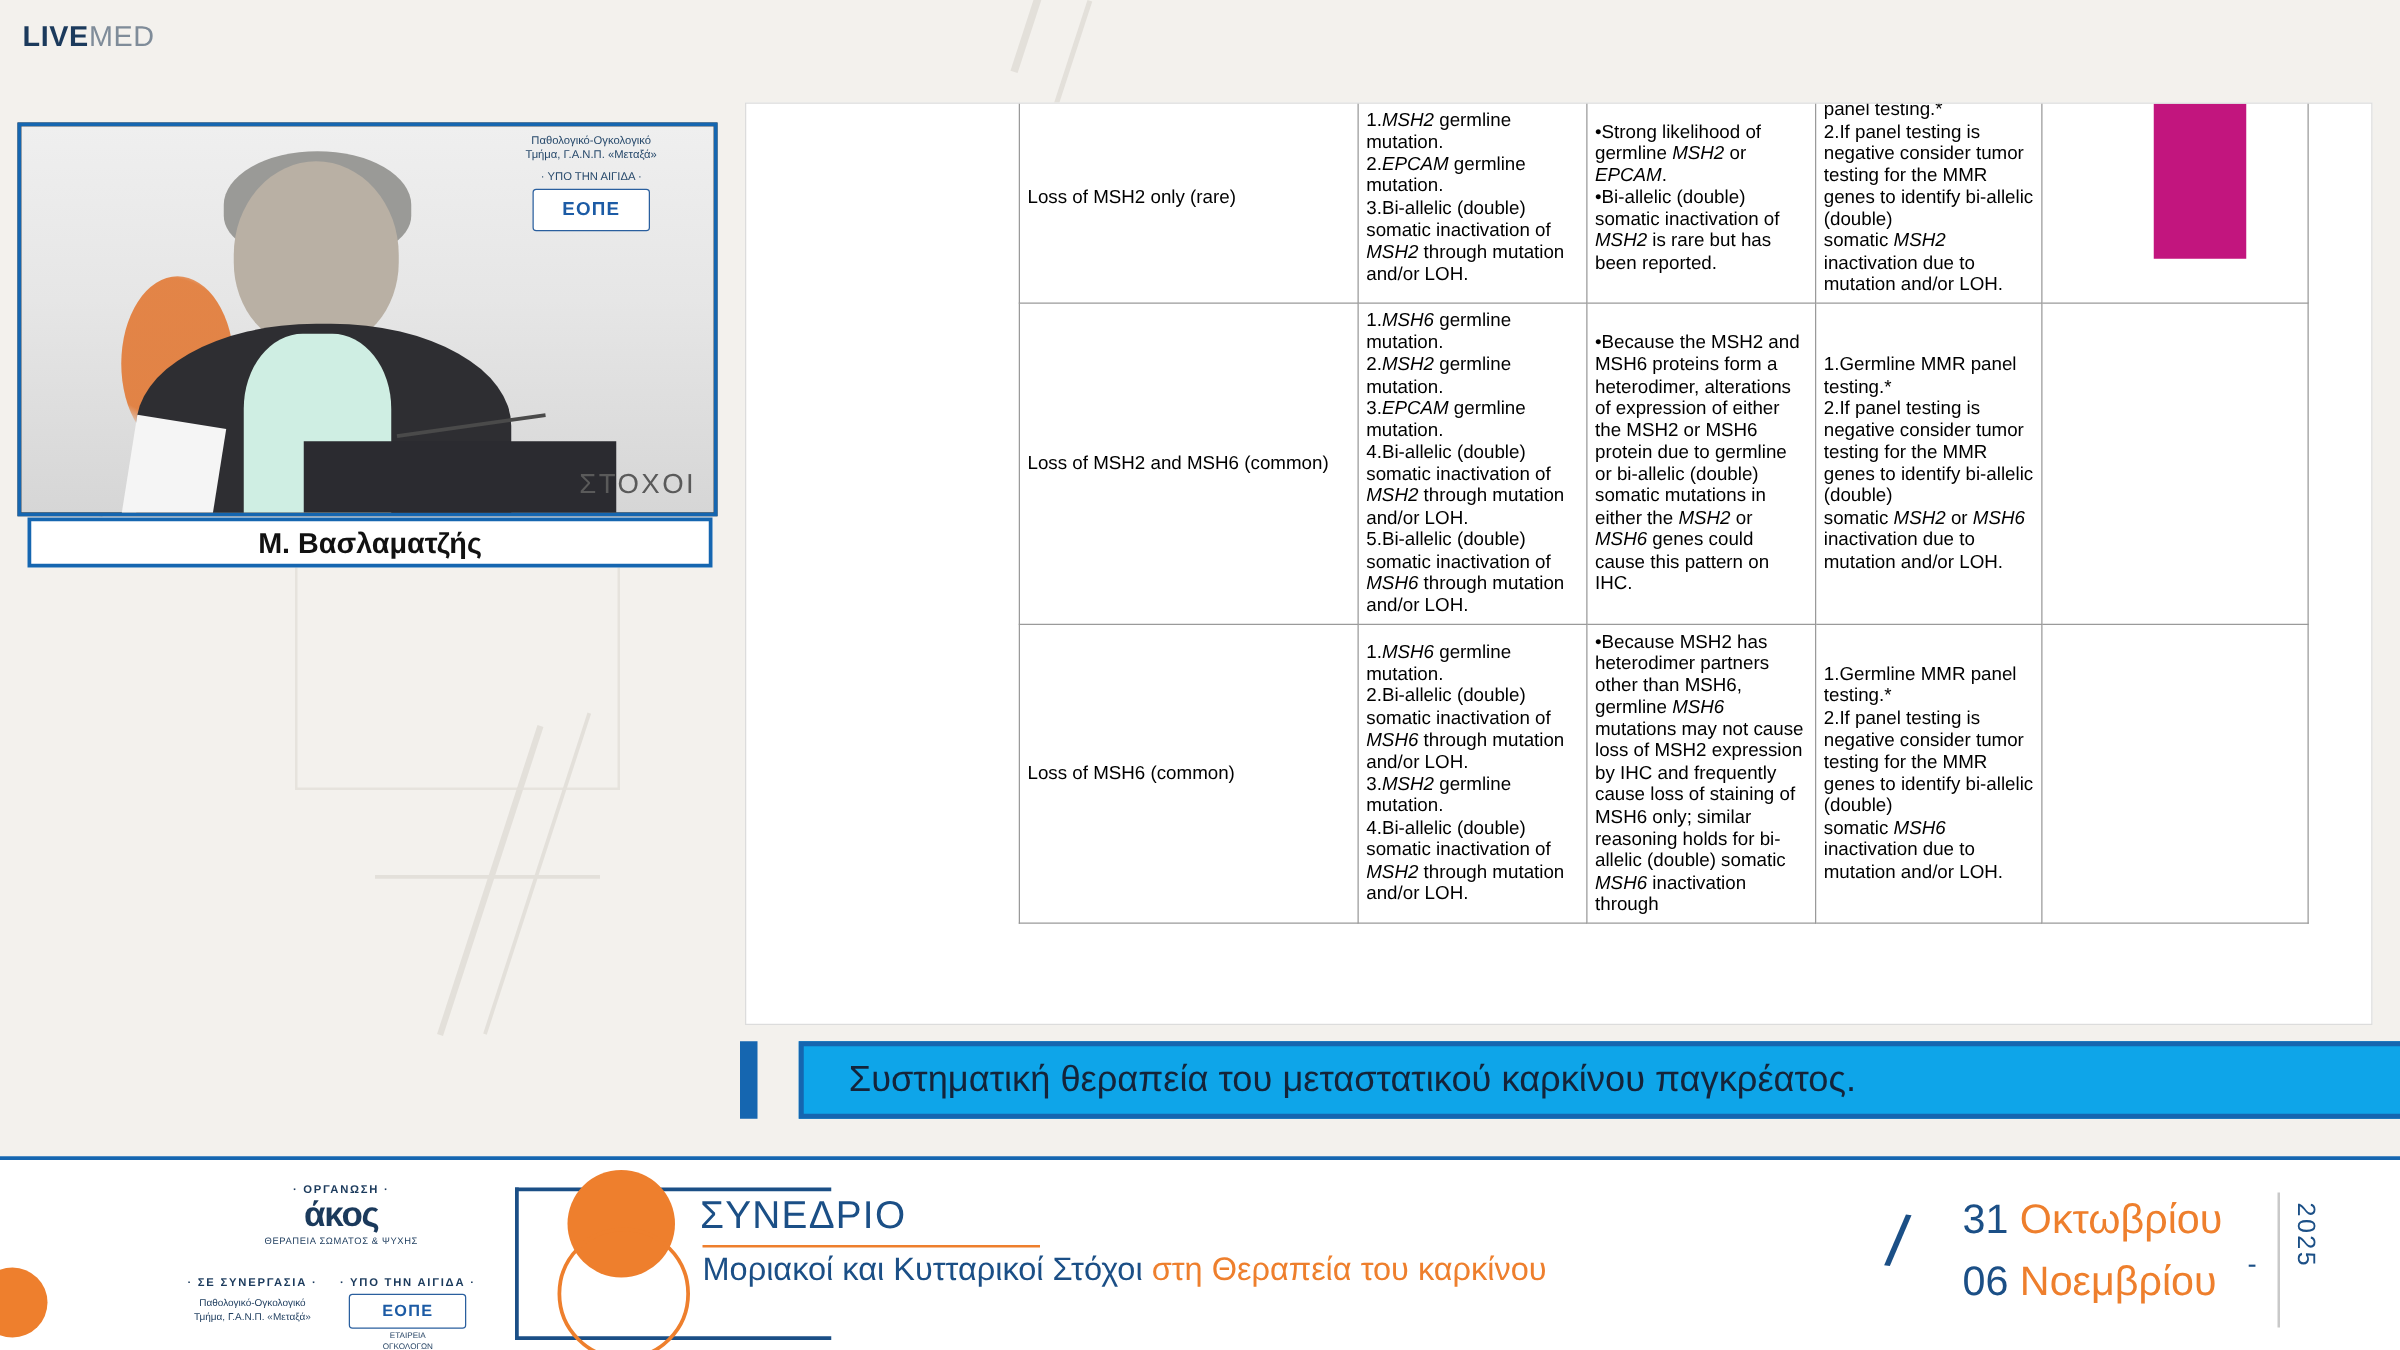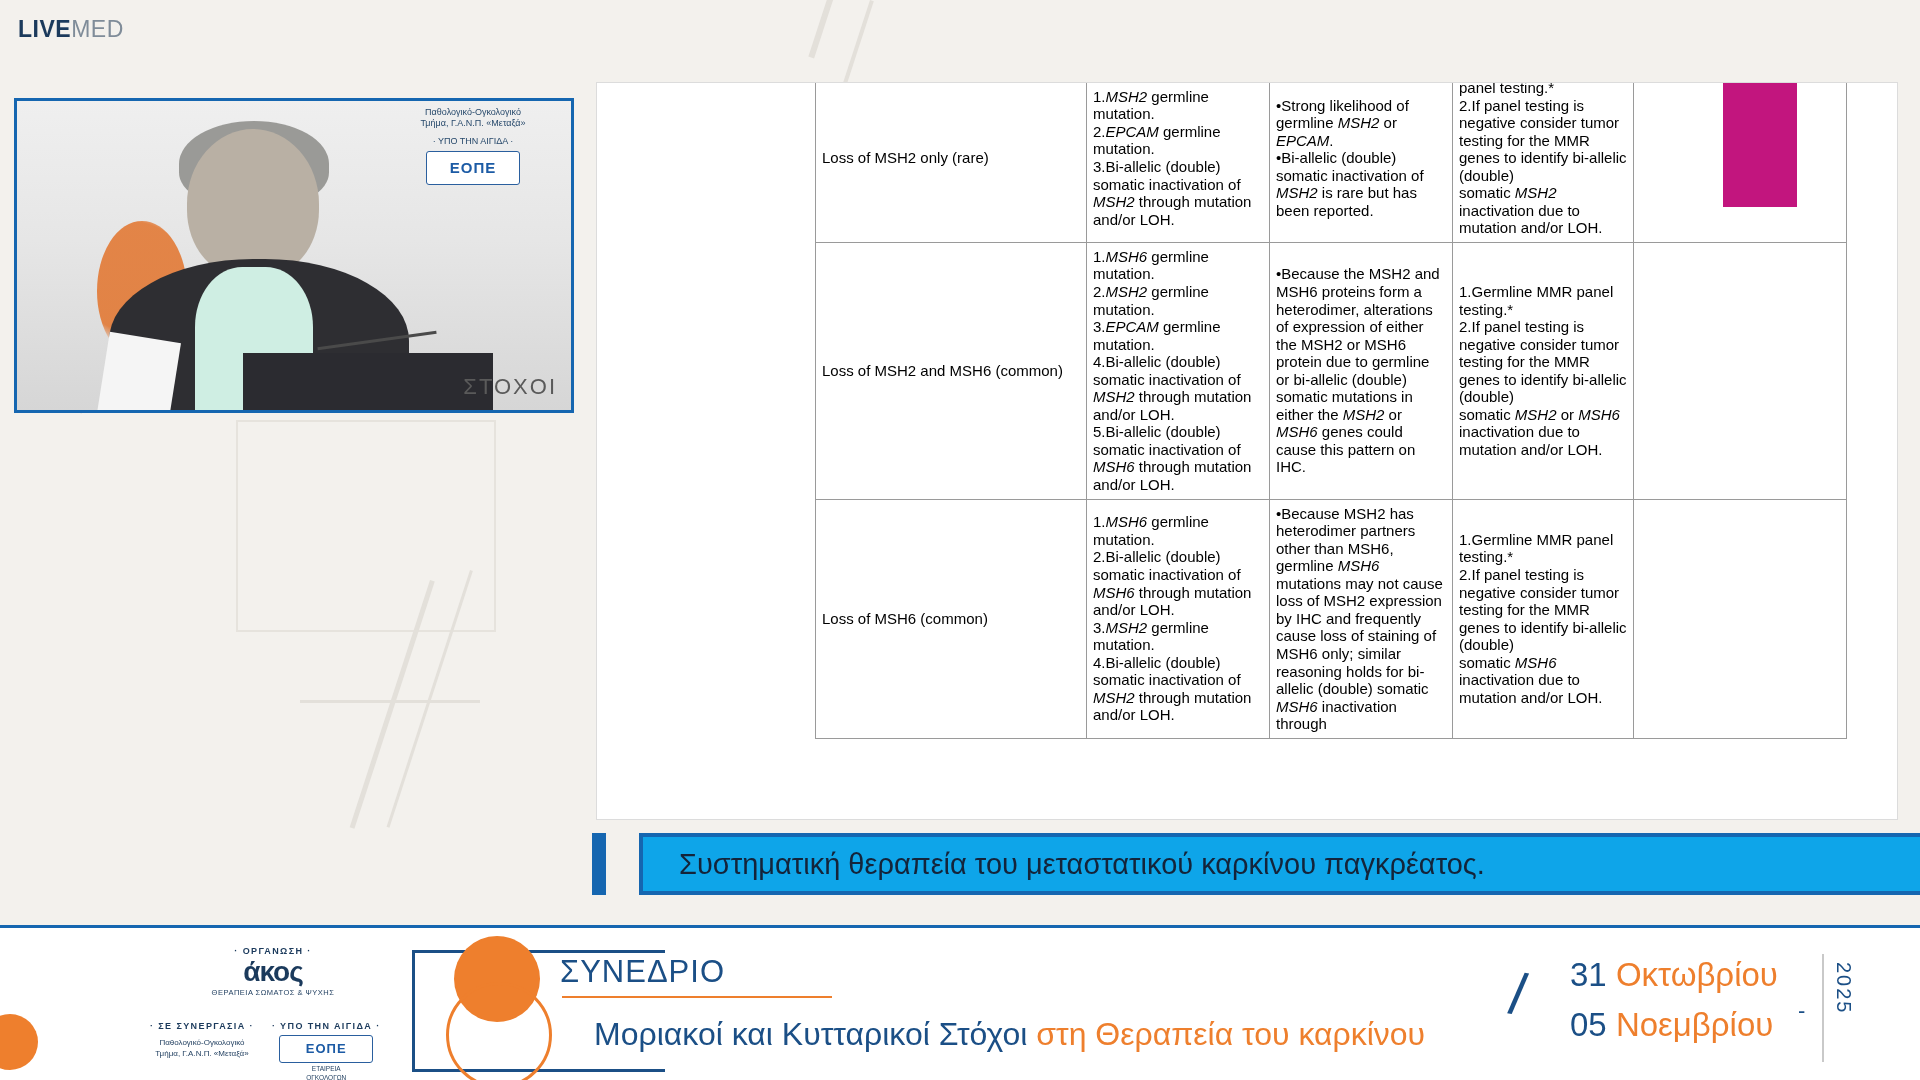--- a/index.html
+++ b/index.html
@@ -373,25 +373,24 @@
     position: absolute;
     left: 150px;
     top: 52px;
     width: 270px;
     height: 2px;
     background: #ee7f2d;
   }
   #subtitle-line {
     position: absolute;
     left: 150px;
-    top: 72px;
-    font-size: 32px;
+    top: 56px;
+    font-size: 26px;
     color: #1b4f86;
     white-space: nowrap;
-    margin-left: 32px;
   }
   #subtitle-line .orange { color: #ee7f2d; }
   #dates {
     position: absolute;
     left: 1540px;
     top: 26px;
     width: 330px;
     height: 110px;
   }
   #slash {
@@ -466,20 +465,23 @@
       <div class="vsl-top">
         <div>Παθολογικό-Ογκολογικό</div>
         <div>Τμήμα, Γ.Α.Ν.Π. «Μεταξά»</div>
         <div style="margin-top:6px">· ΥΠΟ ΤΗΝ ΑΙΓΙΔΑ ·</div>
         <div class="vsl-logo">ΕΟΠΕ</div>
       </div>
       <div class="vsl-title">ΣΤΟΧΟΙ</div>
     </div>
   </div>
 
+  <div id="name-plate">
+    <span>Μ. Βασλαματζής</span>
+  </div>
 
   <div id="slide">
     <div id="magenta-block"></div>
     <table class="slide-table">
       <tbody id="table-body">
           <tr>
             <td class="c1">Loss of MSH2 only (rare)</td>
             <td class="c2">
               <div>1.<em>MSH2</em> germline mutation.</div>
               <div>2.<em>EPCAM</em> germline mutation.</div>
@@ -581,21 +583,21 @@
       </div>
     </div>
 
     <div id="dates">
       <div id="slash">/</div>
       <div class="date-row" id="d1">
         <span>31</span>
         <span class="mon">Οκτωβρίου</span>
       </div>
       <div class="date-row" id="d2">
-        <span>05</span>
+        <span>06</span>
         <span class="mon">Νοεμβρίου</span>
       </div>
       <div id="dash">-</div>
       <div id="year-line"></div>
       <div id="year">2025</div>
     </div>
   </div>
 
 </div>
 

